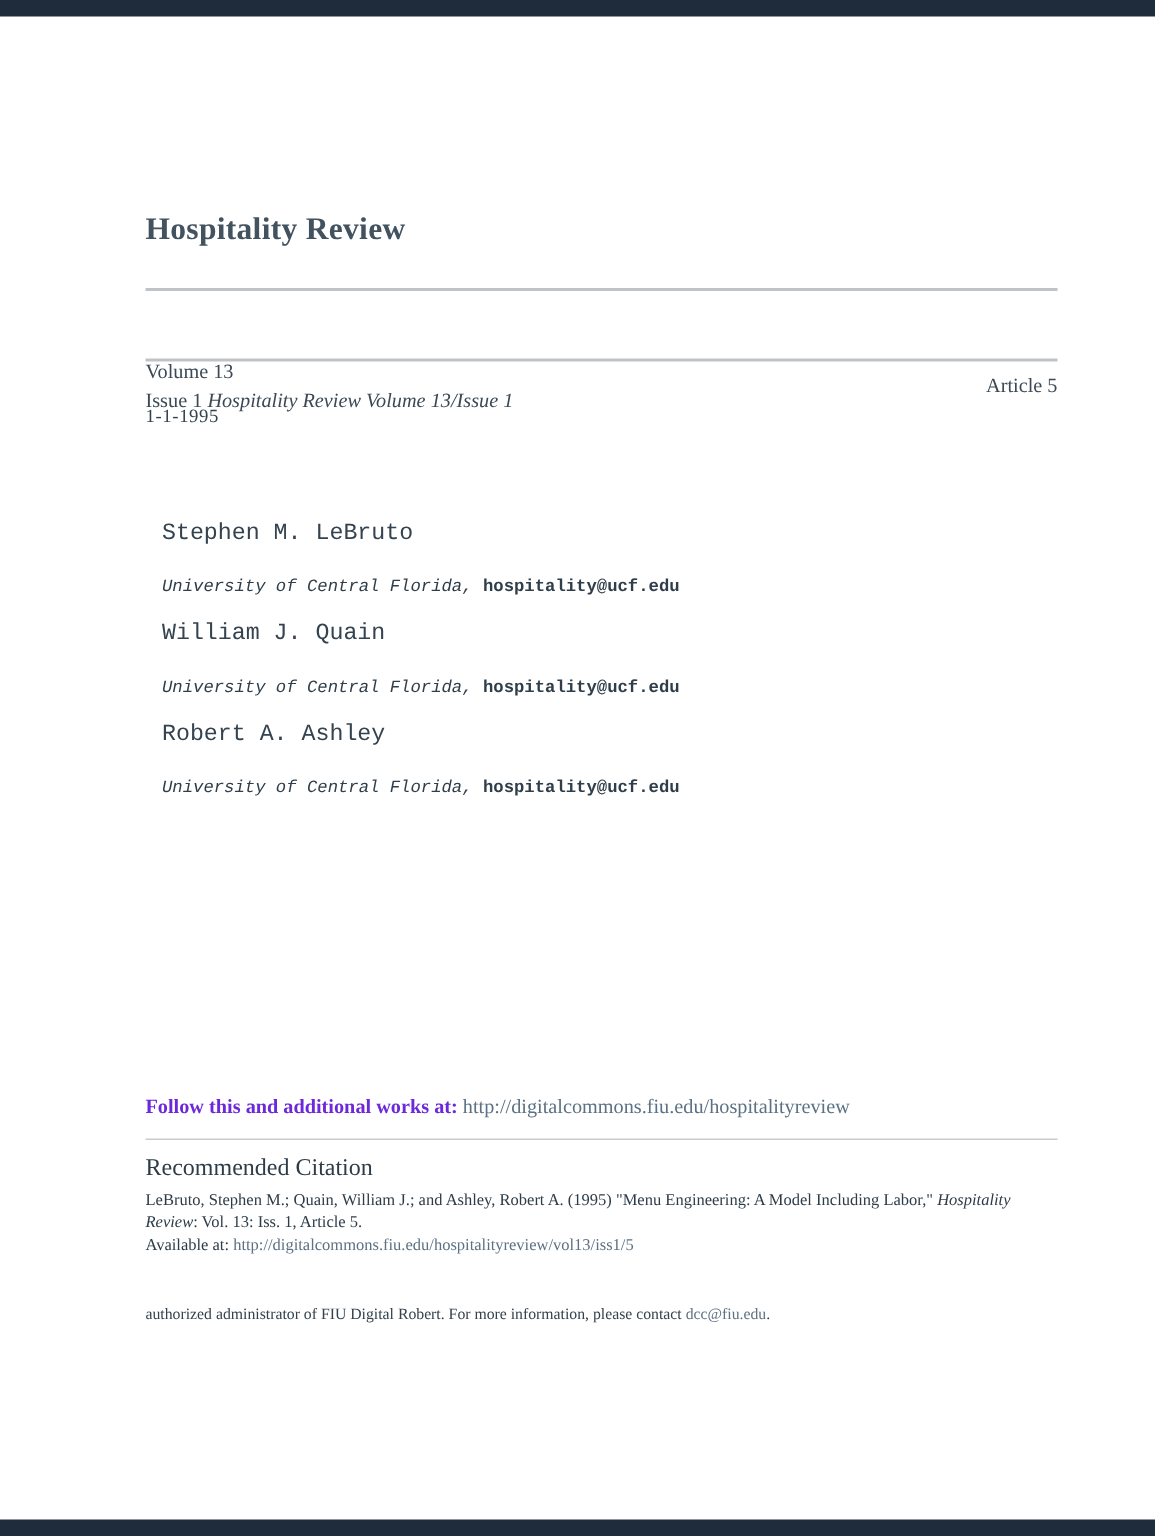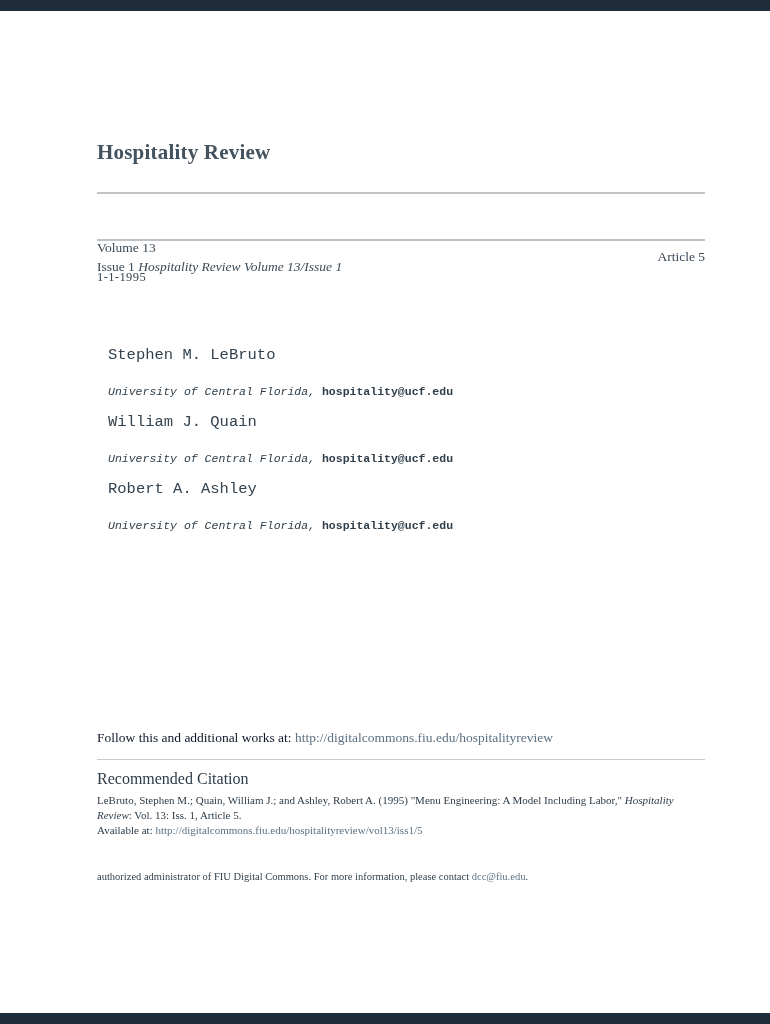--- a/index.html
+++ b/index.html
@@ -35,21 +35,21 @@
     position:absolute;top:291px;left:97px;margin:0;width:640px;
     font-size:27px;font-weight:normal;color:#2d3b47;letter-spacing:-.2px;white-space:nowrap;
   }
   .authors{position:absolute;top:346px;left:108px;font-family:Liberation Mono, monospace;}
   .author{margin:0 0 14px 0;}
   .author .name{font-size:15.5px;line-height:19px;color:#34434f;}
   .author .affil{font-size:11.5px;line-height:15px;margin-top:19px;}
   .author .affil em{font-style:italic;}
   .author .affil .email{font-weight:bold;font-style:normal;}
   .follow{position:absolute;top:730px;left:97px;font-size:13.5px;white-space:nowrap;}
-  .follow .lbl{font-weight:normal;color:#0f172a;}
+  .follow .lbl{font-weight:bold;color:#6d28d9;}
   .link{color:#5c7183;text-decoration:none;cursor:pointer;}
   .rec-heading{
     position:absolute;top:770px;left:97px;margin:0;
     font-size:16px;font-weight:normal;color:#2e3c48;
   }
   .citebody{position:absolute;top:793px;left:97px;width:660px;font-size:11px;line-height:15px;color:#2e3c48;}
   .citeline{white-space:nowrap;}
   .citeline em{font-style:italic;}
   .footer{position:absolute;top:868px;left:97px;width:660px;font-size:10.5px;line-height:18px;color:#33424d;}
   .footer div{white-space:nowrap;}
@@ -99,18 +99,18 @@
 
   <h3 class="rec-heading">Recommended Citation</h3>
 
   <div class="citebody">
     <div class="citeline"><span>LeBruto, Stephen M.; Quain, William J.; and Ashley, Robert A. (1995) "Menu Engineering: A Model Including Labor," </span><em>Hospitality</em></div>
     <div class="citeline"><em>Review</em><span>: Vol. 13: Iss. 1, Article 5.</span></div>
     <div class="citeline"><span>Available at: </span><a class="link">http://digitalcommons.fiu.edu/hospitalityreview/vol13/iss1/5</a></div>
   </div>
 
   <div class="footer">
-    <div><span>authorized administrator of FIU Digital Commons. For more information, please contact </span><a class="link">dcc@fiu.edu</a><span>.</span></div>
+    <div><span>authorized administrator of FIU Digital Robert. For more information, please contact </span><a class="link">dcc@fiu.edu</a><span>.</span></div>
   </div>
 
   <div class="bar bottom"></div>
 
 </div>
 
 </body></html>

